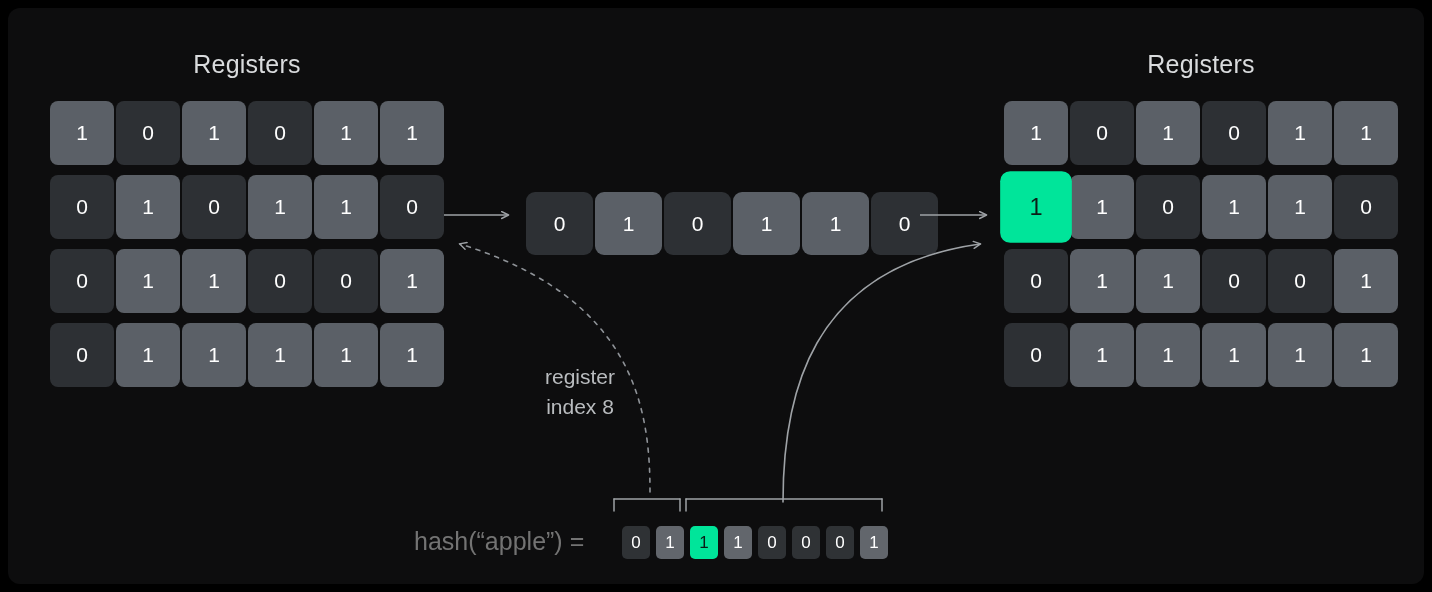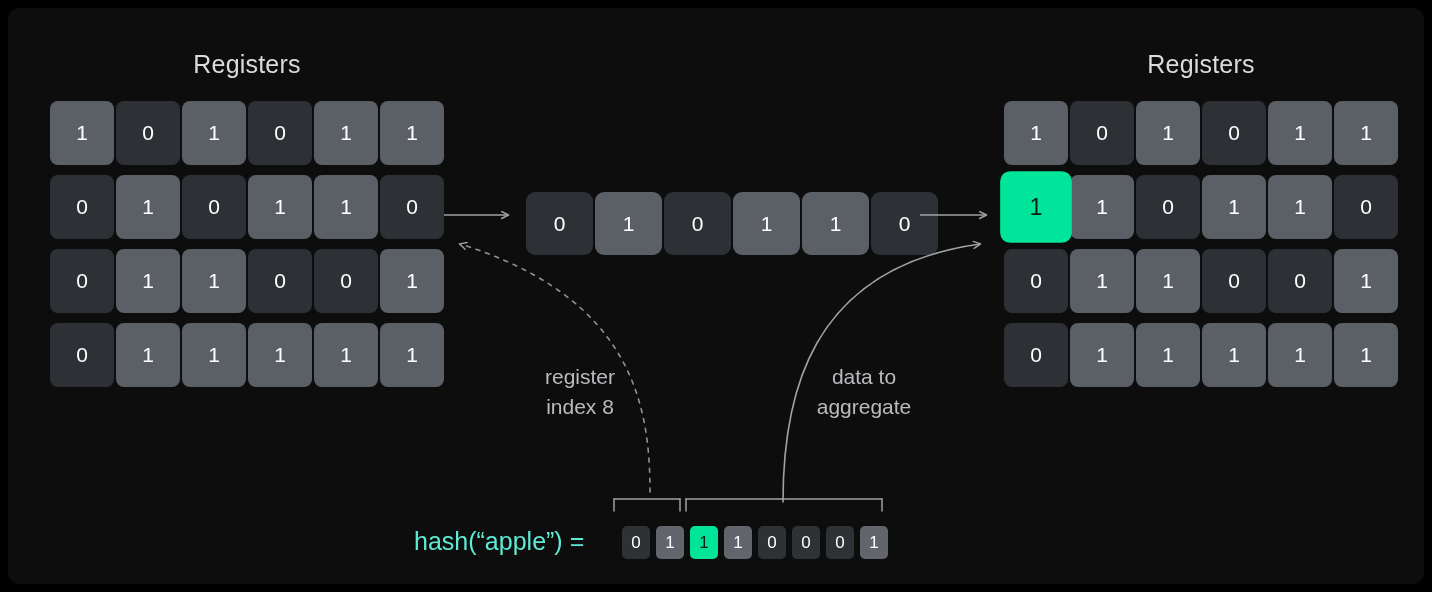--- a/index.html
+++ b/index.html
@@ -108,21 +108,21 @@
   }
   #anno-index { left: 482px; top: 354px; width: 180px; }
   #anno-data  { left: 766px; top: 354px; width: 180px; }
 
   
   #hash-label {
     position: absolute;
     left: 406px;
     top: 519px;
     font-size: 25px;
-    color: #5eead4;
+    color: #737373;
     white-space: nowrap;
   }
   #hash-bits {
     position: absolute;
     left: 614px;
     top: 518px;
     display: flex;
     gap: 6px;
   }
   #hash-bits .bit {
@@ -233,22 +233,20 @@
           <div class="cell v1">1</div>
           <div class="cell v1">1</div>
           <div class="cell v1">1</div>
           <div class="cell v1">1</div>
           <div class="cell v1">1</div>
         </div>
       </div>
 
     <div class="anno" id="anno-index">register
 index 8</div>
-    <div class="anno" id="anno-data">data to
-aggregate</div>
 
     <div id="hash-label">hash(“apple”) =</div>
     <div id="hash-bits">
         <div class="bit v0">0</div>
         <div class="bit v1">1</div>
         <div class="bit hl">1</div>
         <div class="bit v1">1</div>
         <div class="bit v0">0</div>
         <div class="bit v0">0</div>
         <div class="bit v0">0</div>

